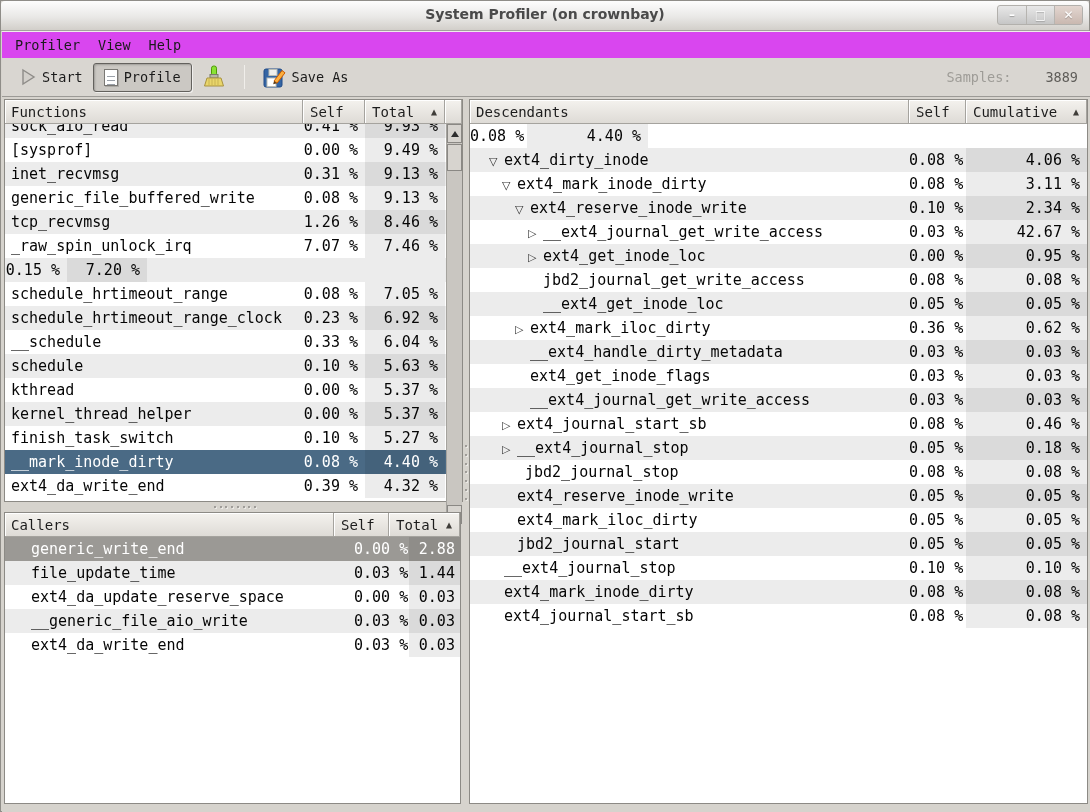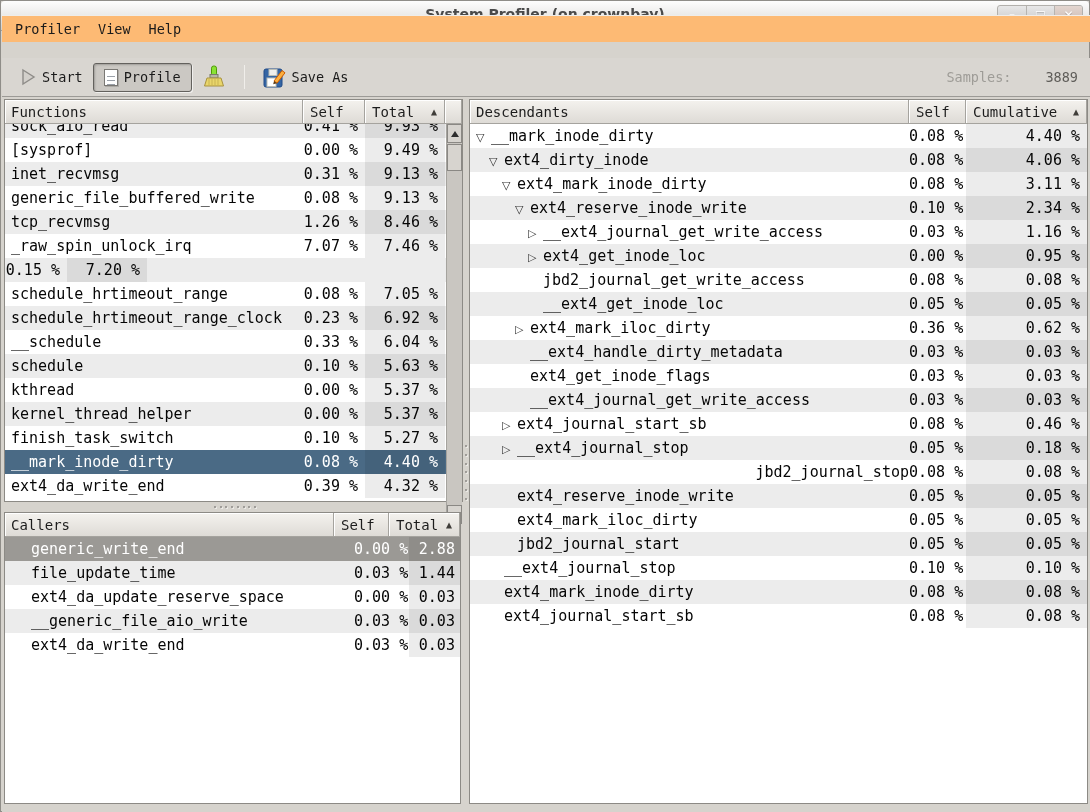--- a/index.html
+++ b/index.html
@@ -18,22 +18,22 @@
   .winbtns { position:absolute; right:6px; top:4px; height:20px; display:flex;
     border:1px solid #b2b0ac; border-radius:3px; overflow:hidden;
     background:linear-gradient(#e8e8e8,#c6c6c6); }
   .wbtn { width:28px; height:100%; display:flex; align-items:center; justify-content:center;
     color:#ffffff; font-size:12px; font-weight:bold; font-family:"DejaVu Sans",sans-serif;
     text-shadow:0 1px 1px rgba(0,0,0,.25); border-left:1px solid #b6b4b0; }
   .wbtn:first-child { border-left:none; }
   .wbtn.close { background:linear-gradient(#e3d6d0,#c9b8b0); }
 
   
-  .menubar { position:absolute; left:1px; top:14px; width:1088px; height:27px;
-    background:#fdba74; display:flex; align-items:center; padding-left:4px;
+  .menubar { position:absolute; left:1px; top:30px; width:1088px; height:27px;
+    background:#d946ef; display:flex; align-items:center; padding-left:4px;
     border-top:1px solid #efedea; font-size:13.5px; color:#1a1a1a; }
   .menu-item { padding:4px 9px; cursor:default; }
 
   
   .toolbar { position:absolute; left:1px; top:57px; width:1088px; height:39px;
     background:#d9d6d1; border-bottom:1px solid #9c9a96; display:flex;
     align-items:center; padding:0 12px 0 8px; font-size:13.5px; color:#1a1a1a; }
   .tb-btn { display:flex; align-items:center; gap:6px; padding:5px 10px; border-radius:3px; }
   .tb-btn.pressed { background:#cbc8c3; border:1px solid #63615d;
     box-shadow:inset 1px 1px 2px rgba(0,0,0,.22), 1px 1px 0 rgba(255,255,255,.6); }
@@ -343,21 +343,20 @@
         <div class="th c-name">Descendants</div>
         <div class="th c-self">Self</div>
         <div class="th c-total sorted">
           <span>Cumulative</span>
           <span class="sort-arrow">▲</span>
         </div>
       </div>
       <div class="tbody">
         <div class="rows" id="descendants-rows">
             <div class="row">
-              <div class="cell c-name" style="padding-left: 6px;"><span class="expander">▽</span>__mark_inode_dirty</div>
               <div class="cell num c-self">0.08 %</div>
               <div class="cell num c-total tint">4.40 %</div>
             </div>
             <div class="row stripe">
               <div class="cell c-name" style="padding-left: 19px;"><span class="expander">▽</span>ext4_dirty_inode</div>
               <div class="cell num c-self">0.08 %</div>
               <div class="cell num c-total tint">4.06 %</div>
             </div>
             <div class="row">
               <div class="cell c-name" style="padding-left: 32px;"><span class="expander">▽</span>ext4_mark_inode_dirty</div>
@@ -365,21 +364,21 @@
               <div class="cell num c-total tint">3.11 %</div>
             </div>
             <div class="row stripe">
               <div class="cell c-name" style="padding-left: 45px;"><span class="expander">▽</span>ext4_reserve_inode_write</div>
               <div class="cell num c-self">0.10 %</div>
               <div class="cell num c-total tint">2.34 %</div>
             </div>
             <div class="row">
               <div class="cell c-name" style="padding-left: 58px;"><span class="expander">▷</span>__ext4_journal_get_write_access</div>
               <div class="cell num c-self">0.03 %</div>
-              <div class="cell num c-total tint">1.16 %</div>
+              <div class="cell num c-total tint">42.67 %</div>
             </div>
             <div class="row stripe">
               <div class="cell c-name" style="padding-left: 58px;"><span class="expander">▷</span>ext4_get_inode_loc</div>
               <div class="cell num c-self">0.00 %</div>
               <div class="cell num c-total tint">0.95 %</div>
             </div>
             <div class="row">
               <div class="cell c-name" style="padding-left: 58px;"><span class="expander"></span>jbd2_journal_get_write_access</div>
               <div class="cell num c-self">0.08 %</div>
               <div class="cell num c-total tint">0.08 %</div>
@@ -413,21 +412,21 @@
               <div class="cell c-name" style="padding-left: 32px;"><span class="expander">▷</span>ext4_journal_start_sb</div>
               <div class="cell num c-self">0.08 %</div>
               <div class="cell num c-total tint">0.46 %</div>
             </div>
             <div class="row stripe">
               <div class="cell c-name" style="padding-left: 32px;"><span class="expander">▷</span>__ext4_journal_stop</div>
               <div class="cell num c-self">0.05 %</div>
               <div class="cell num c-total tint">0.18 %</div>
             </div>
             <div class="row">
-              <div class="cell c-name" style="padding-left: 32px; text-align: right;"><span class="expander"></span>jbd2_journal_stop</div>
+              <div class="cell c-name" style="padding-left: 40px;"><span class="expander"></span>jbd2_journal_stop</div>
               <div class="cell num c-self">0.08 %</div>
               <div class="cell num c-total tint">0.08 %</div>
             </div>
             <div class="row stripe">
               <div class="cell c-name" style="padding-left: 32px;"><span class="expander"></span>ext4_reserve_inode_write</div>
               <div class="cell num c-self">0.05 %</div>
               <div class="cell num c-total tint">0.05 %</div>
             </div>
             <div class="row">
               <div class="cell c-name" style="padding-left: 32px;"><span class="expander"></span>ext4_mark_iloc_dirty</div>

